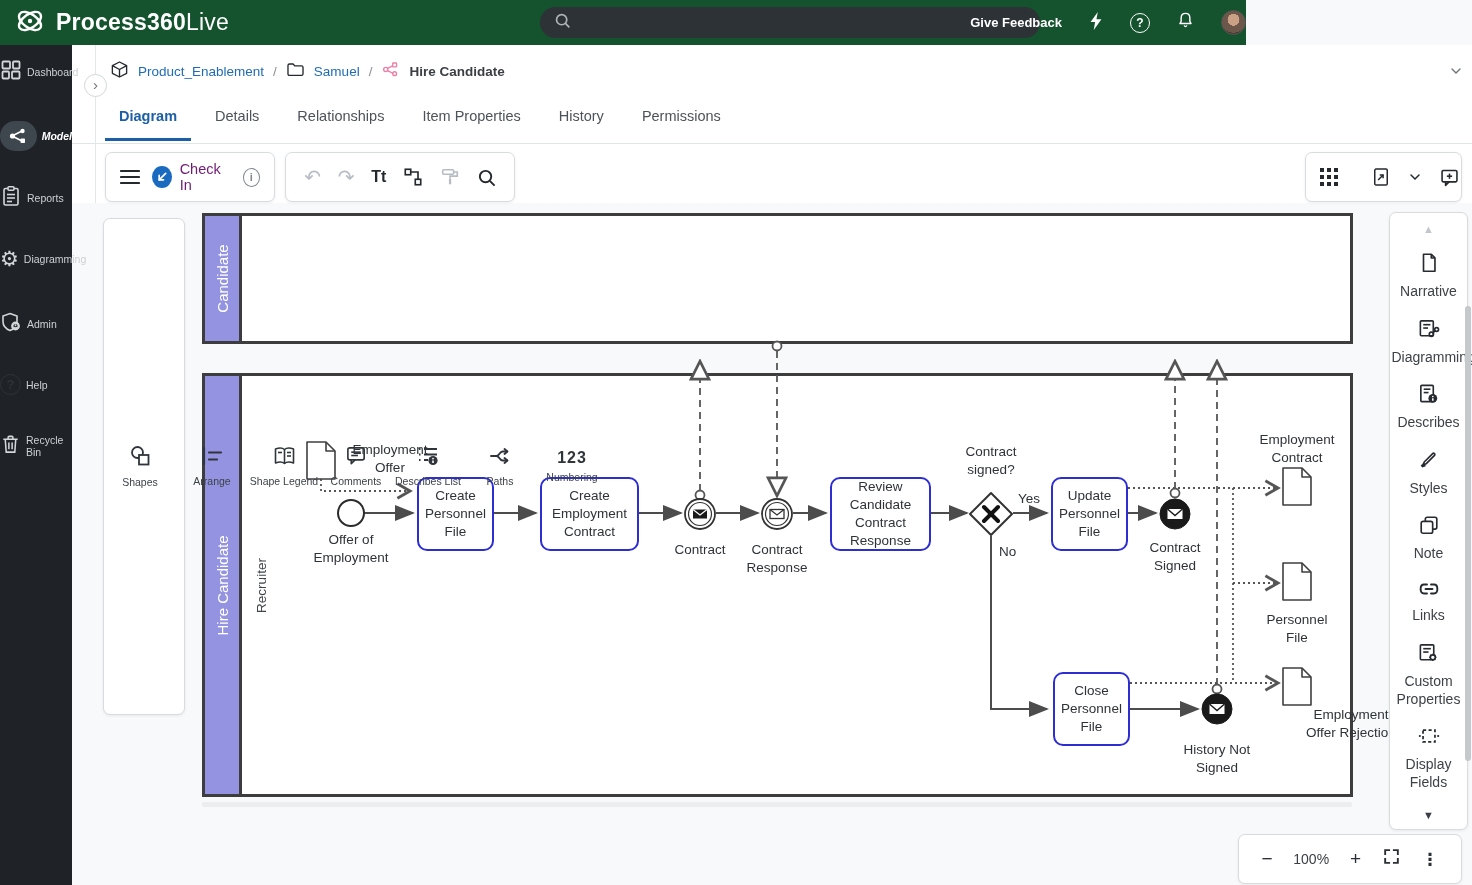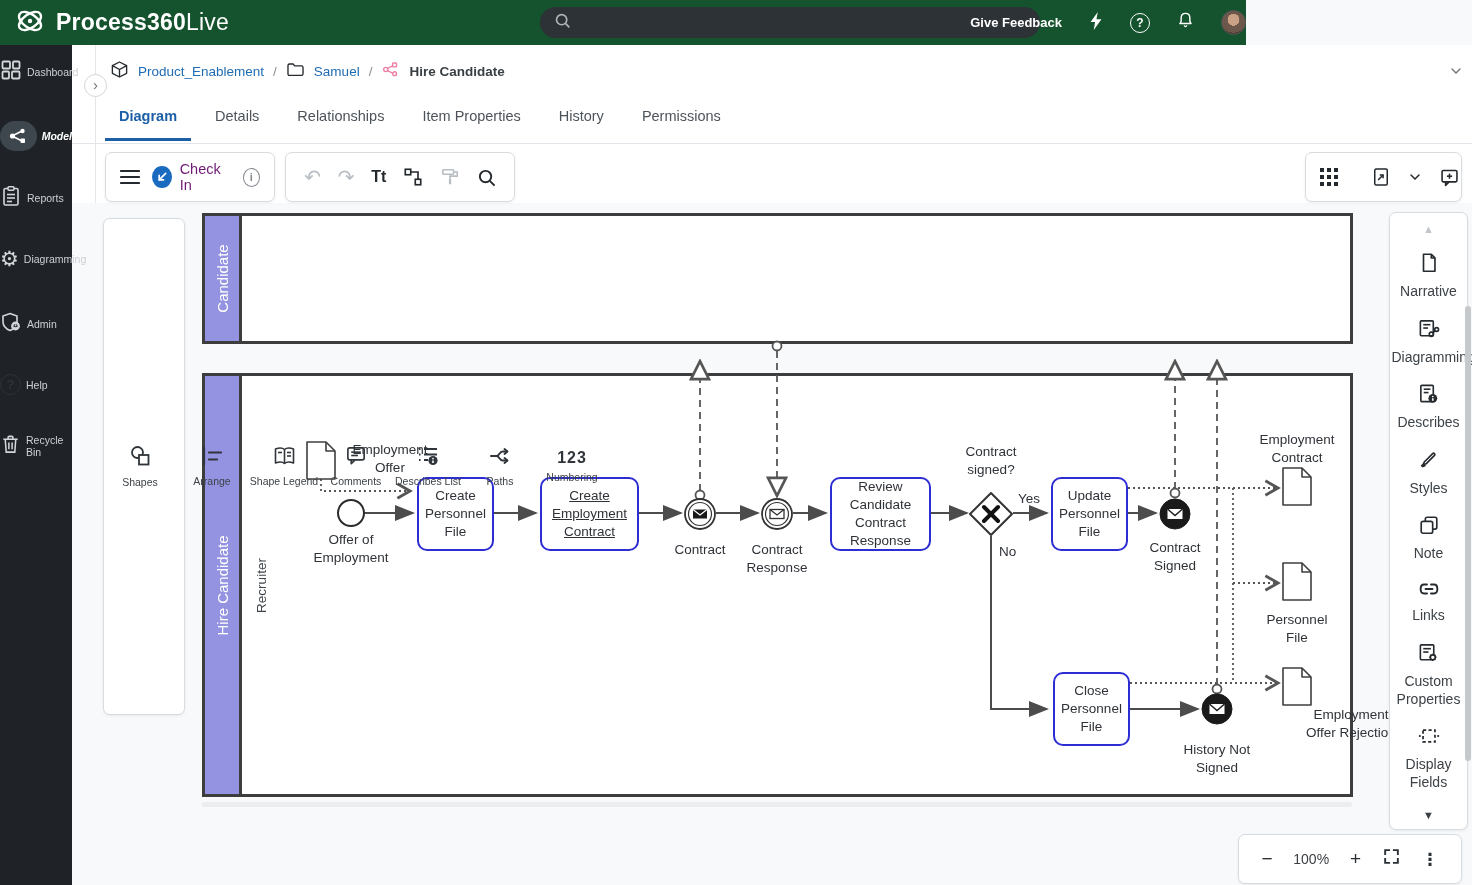--- a/index.html
+++ b/index.html
@@ -640,21 +640,21 @@
           <path d="M1102,353 v9 h9" fill="none"></path>
         </g>
       <g>
           <path d="M1083,458 h19 l9,9 v28 h-28 z"></path>
           <path d="M1102,458 v9 h9" fill="none"></path>
         </g>
     </g>
   </svg>
 
   <div class="task" style="left:217px; top:267px; width:77px; height:74px;">Create Personnel File</div>
-  <div class="task" style="left:340px; top:267px; width:99px; height:74px;text-decoration:underline;">Create Employment Contract</div>
+  <div class="task" style="left:340px; top:267px; width:99px; height:74px;">Create Employment Contract</div>
   <div class="task" style="left:630px; top:267px; width:101px; height:74px;">Review Candidate Contract Response</div>
   <div class="task" style="left:851px; top:267px; width:77px; height:74px;">Update Personnel File</div>
   <div class="task" style="left:853px; top:462px; width:77px; height:74px;">Close Personnel File</div>
 
   <div class="dlabel" style="left:142px; top:231px; width:96px;">Employment Offer</div>
   <div class="dlabel" style="left:94px; top:321px; width:114px;">Offer of Employment</div>
   <div class="dlabel" style="left:458px; top:331px; width:84px;">Contract</div>
   <div class="dlabel" style="left:531px; top:331px; width:92px;">Contract Response</div>
   <div class="dlabel" style="left:751px; top:233px; width:80px;">Contract signed?</div>
   <div class="dlabel" style="left:818px; top:280px; width:32px; text-align:left;">Yes</div>

